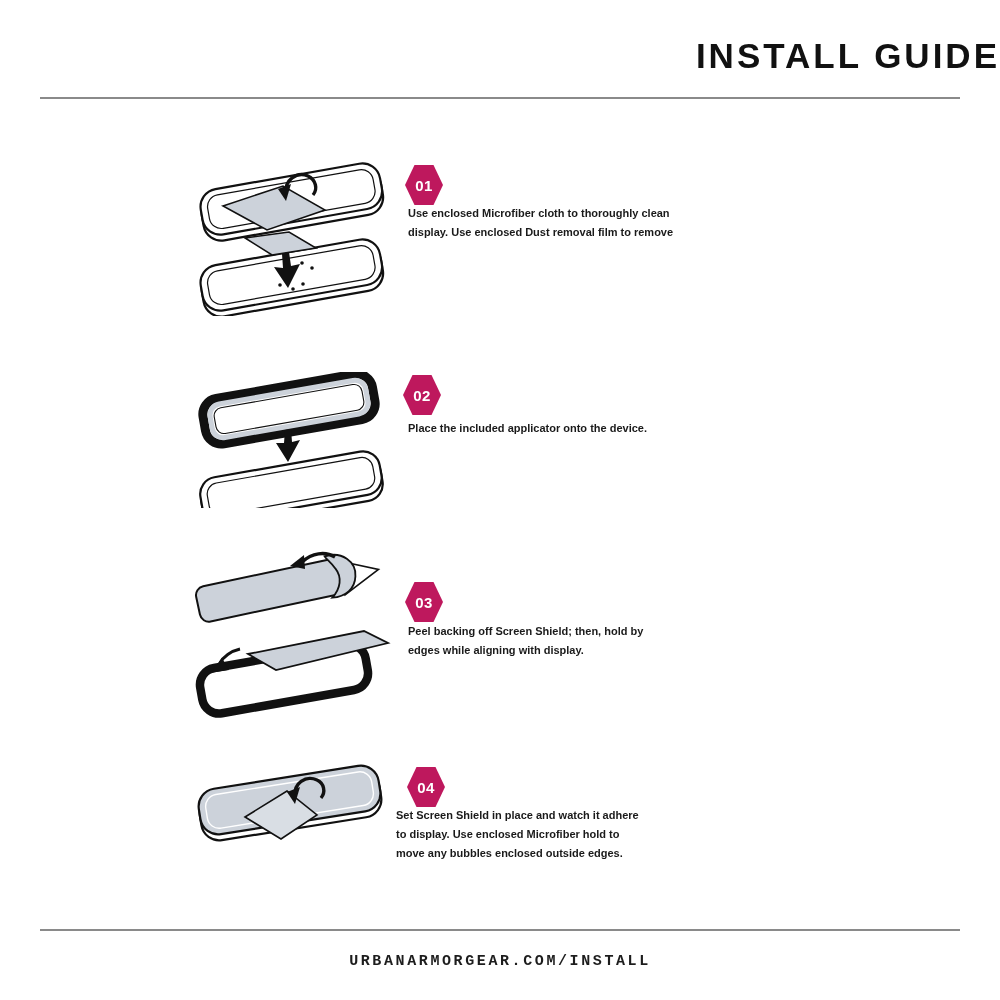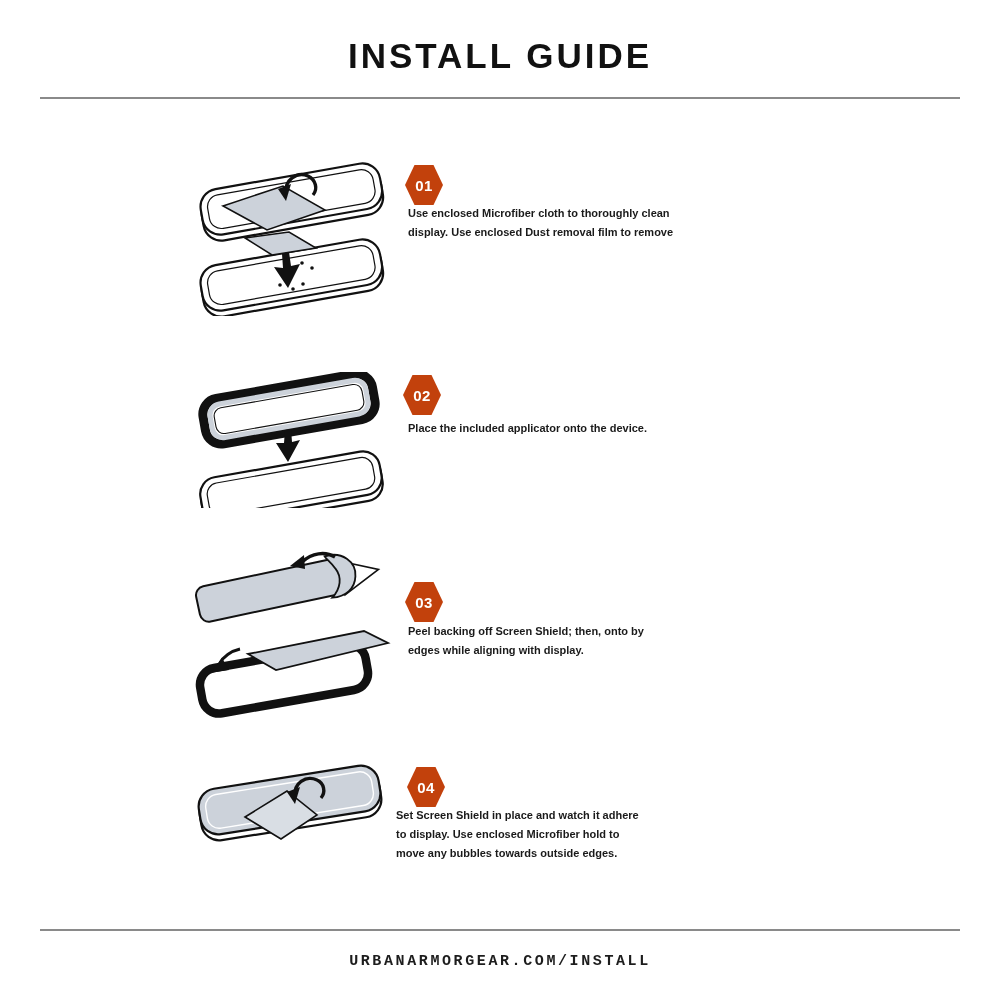--- a/index.html
+++ b/index.html
@@ -1,25 +1,25 @@
 <!DOCTYPE html>
 <html><head>
 <meta charset="utf-8">
 <style>
   html,body{margin:0;padding:0;background:#fff;}
   .canvas{position:relative;width:1000px;height:1000px;background:#fff;overflow:hidden;
     font-family:"Liberation Sans","DejaVu Sans",sans-serif;color:#111;}
-  .page-title{position:absolute;top:36px;left:0;width:100%;text-align:center;margin:0;
+  .page-title{position:absolute;top:36px;left:0;width:100%;text-align:right;margin:0;
     font-size:35px;font-weight:bold;letter-spacing:3px;color:#111;}
   .divider{position:absolute;left:40px;right:40px;height:2px;background:#8a8a8a;}
   .divider.top{top:97px;}
   .divider.bottom{top:929px;}
   .footer-url{position:absolute;top:953px;left:0;width:100%;text-align:center;
     font-size:15px;font-weight:bold;letter-spacing:2.6px;color:#1d1d1d;font-family:Liberation Mono, monospace;}
-  .badge{position:absolute;width:38px;height:40px;background:#c2410c;color:#fff;
+  .badge{position:absolute;width:38px;height:40px;background:#be185d;color:#fff;
     clip-path:polygon(0 50%,25% 0,75% 0,100% 50%,75% 100%,25% 100%);
     display:flex;align-items:center;justify-content:center;
     font-size:15px;font-weight:bold;letter-spacing:.5px;}
   .desc{position:absolute;font-size:11px;font-weight:bold;line-height:19px;color:#1a1a1a;}
   .illus{position:absolute;}
 </style>
 </head>
 <body>
 
 <div class="canvas">
@@ -85,37 +85,37 @@
     <polygon points="118,20 132,9 133,23" fill="#111"></polygon>
     <g transform="rotate(-10 112 133)">
       <rect x="28" y="110" width="168" height="46" rx="17" fill="#fff" stroke="#111" stroke-width="8.5"></rect>
     </g>
     <polygon points="76,108 192,85 216,97 104,124" fill="#ccd2da" stroke="#111" stroke-width="1.8"></polygon>
     <path d="M 68 103 C 59 105 51 111 48 117" fill="none" stroke="#111" stroke-width="3"></path>
     <polygon points="38,127 50,112 57,124" fill="#111"></polygon>
   </svg>
   <div class="badge" style="left:405px;top:582px">03</div>
   <div class="desc" style="left:408px;top:622px">
-    <div>Peel backing off Screen Shield; then, onto by</div>
+    <div>Peel backing off Screen Shield; then, hold by</div>
     <div>edges while aligning with display.</div>
   </div>
 
   <svg class="illus" style="left:183px;top:755px" width="214" height="115" viewBox="0 0 214 115">
     <g transform="rotate(-9 107 48)">
       <rect x="16" y="28" width="182" height="46" rx="18" fill="#fff" stroke="#111" stroke-width="2.2"></rect>
       <rect x="16" y="22" width="182" height="46" rx="18" fill="#ccd2da" stroke="#111" stroke-width="2.2"></rect>
       <rect x="23" y="28" width="168" height="34" rx="12" fill="none" stroke="#fff" stroke-width="1.4"></rect>
     </g>
     <polygon points="62,62 104,36 134,60 98,84" fill="#d9dee4" stroke="#111" stroke-width="1.6"></polygon>
     <path d="M 112 42 C 110 28 123 20 134 25 C 141 28 143 37 138 43" fill="none" stroke="#111" stroke-width="3.4"></path>
     <polygon points="104,37 117,32 112,49" fill="#111"></polygon>
   </svg>
   <div class="badge" style="left:407px;top:767px">04</div>
   <div class="desc" style="left:396px;top:806px">
     <div>Set Screen Shield in place and watch it adhere</div>
     <div>to display. Use enclosed Microfiber hold to</div>
-    <div>move any bubbles towards outside edges.</div>
+    <div>move any bubbles enclosed outside edges.</div>
   </div>
 
   <div class="divider bottom"></div>
   <div class="footer-url">URBANARMORGEAR.COM/INSTALL</div>
 
 </div>
 
 </body></html>

